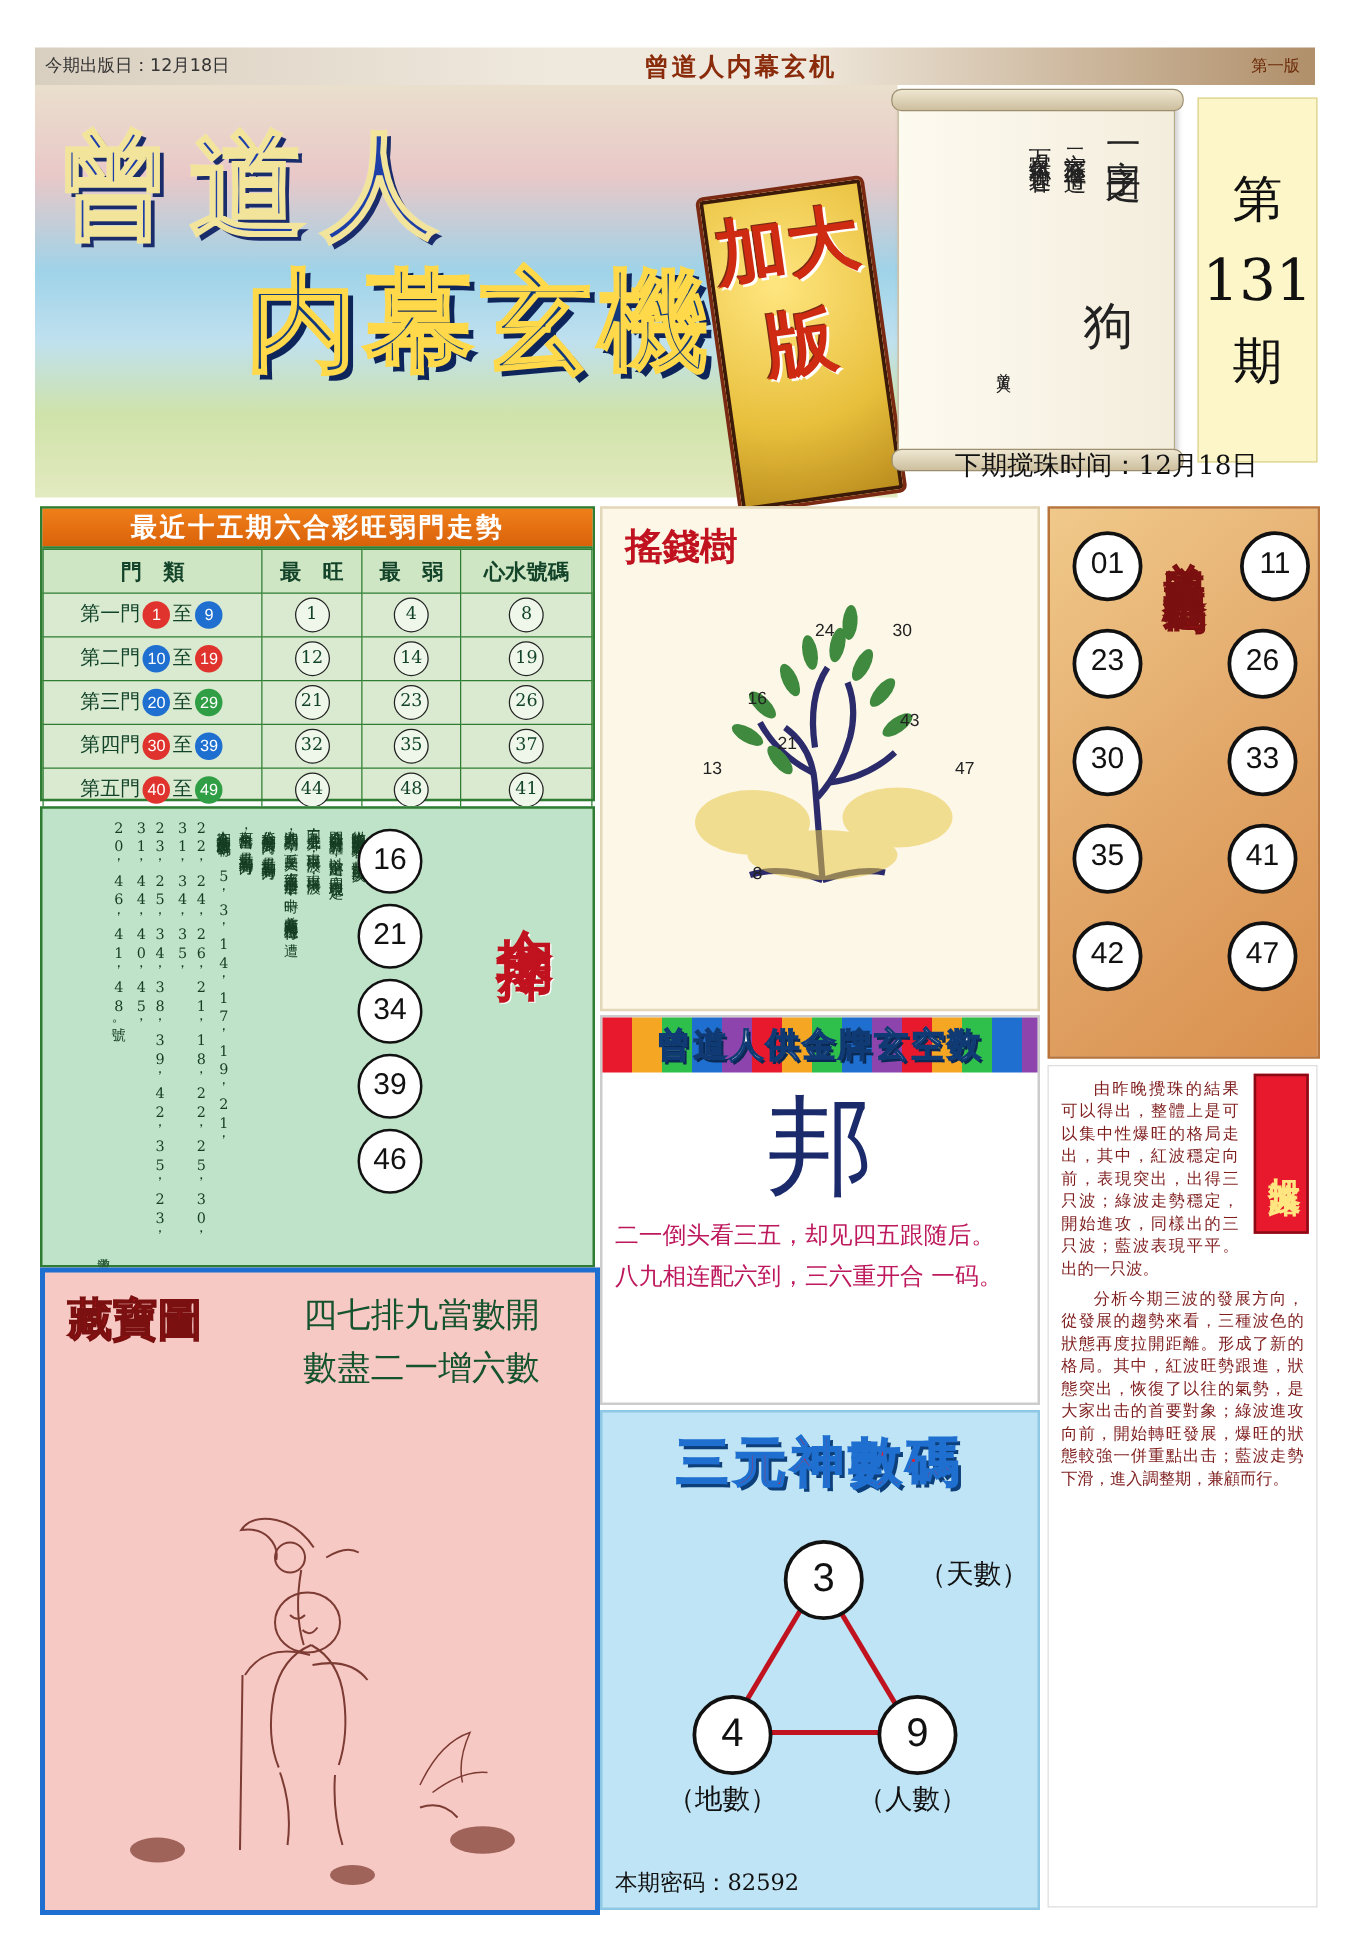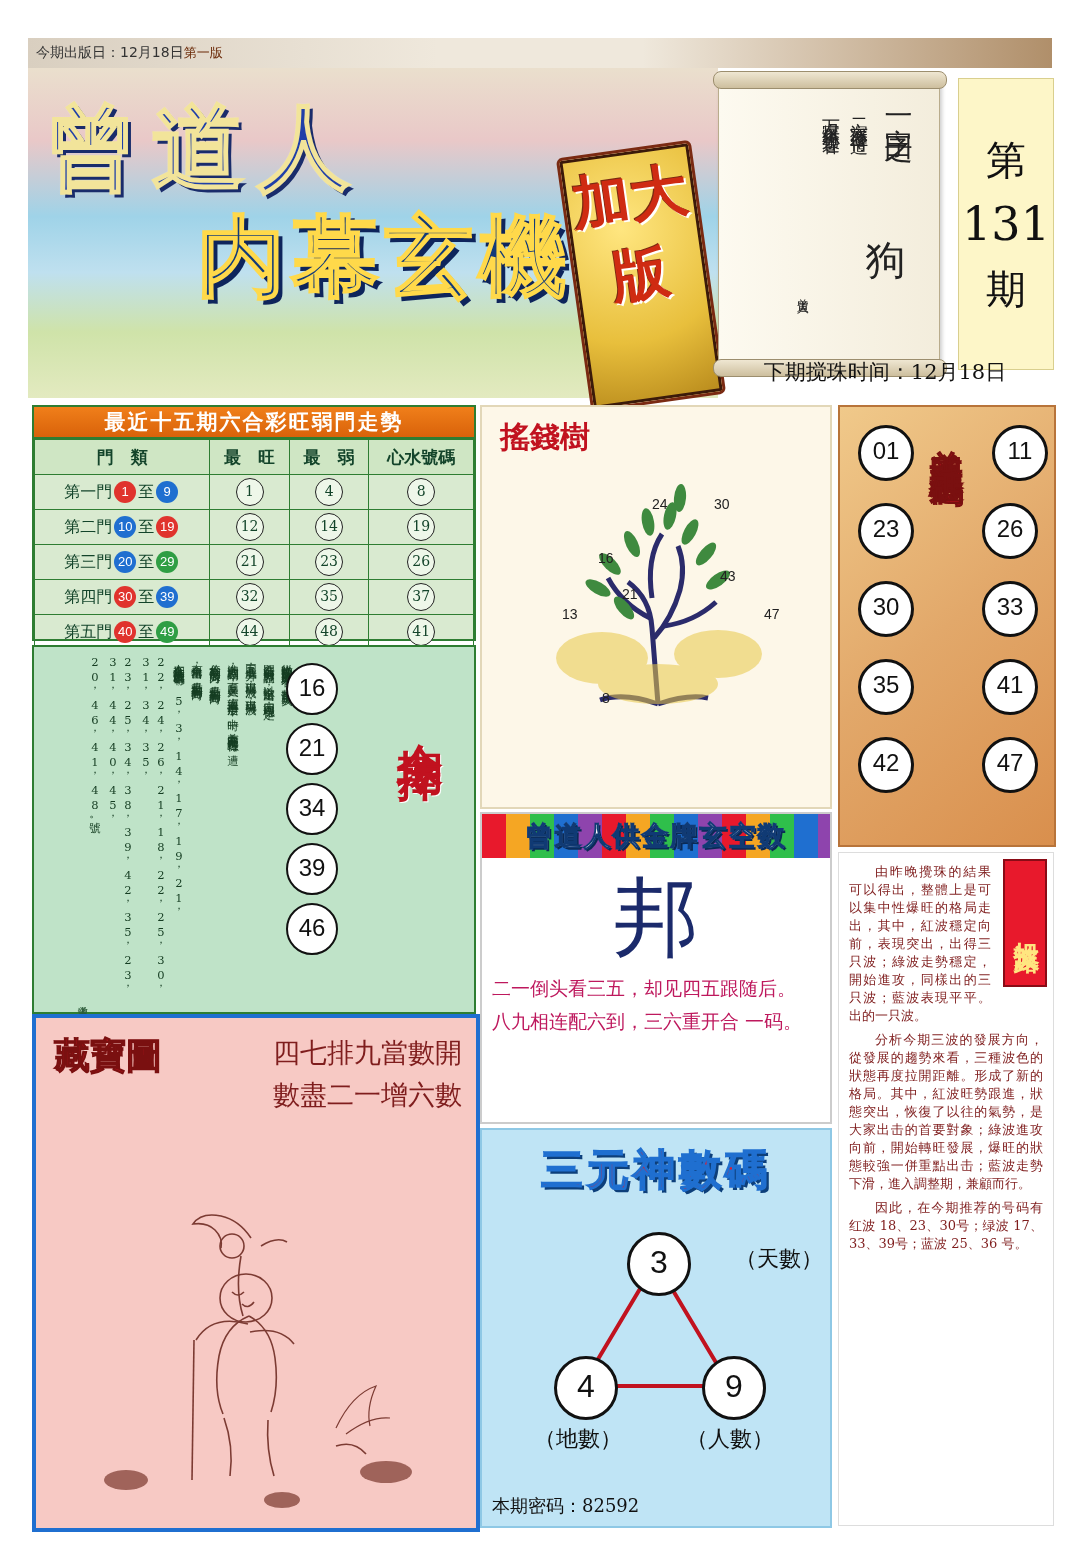--- a/index.html
+++ b/index.html
@@ -83,22 +83,22 @@
     font-size:24px;text-align:center;line-height:46px;margin-bottom:8px;font-family:"Liberation Sans",sans-serif;}
   .gp-title{position:absolute;right:22px;top:60px;writing-mode:vertical-rl;text-orientation:upright;
     font-size:46px;color:#c1121f;font-weight:bold;font-family:"DejaVu Serif","Liberation Serif",serif;
     text-shadow:1px 1px 0 #fff;letter-spacing:6px;}
   .gp-sign{position:absolute;left:40px;bottom:14px;writing-mode:vertical-rl;text-orientation:upright;font-size:11px;color:#2b5a38;}
 
   
   .treasure{position:absolute;left:32px;top:1014px;width:440px;height:510px;background:#f7c9c4;border:4px solid #1f6fd0;}
   .tr-title{position:absolute;left:18px;top:14px;font-size:36px;color:#c1121f;font-weight:bold;
     font-family:"DejaVu Serif","Liberation Serif",serif;-webkit-text-stroke:1px #7a1010;}
-  .tr-poem{position:absolute;right:14px;top:14px;width:250px;text-align:right;font-size:27px;line-height:42px;
-    font-family:"DejaVu Serif","Liberation Serif",serif;color:#7f1d1d;}
+  .tr-poem{position:absolute;right:14px;top:14px;width:250px;text-align:center;font-size:27px;line-height:42px;
+    font-family:"DejaVu Serif","Liberation Serif",serif;color:#14532d;}
   .tr-art{position:absolute;left:0;top:110px;width:440px;height:396px;}
 
   
   .tree{position:absolute;left:480px;top:405px;width:348px;height:400px;background:#fdf7e8;border:2px solid #e2d7b8;}
   .tree h3{margin:0;padding:10px 0 0 18px;font-size:30px;color:#c1121f;font-family:"DejaVu Serif","Liberation Serif",serif;}
   .tree .txt{position:absolute;left:12px;bottom:14px;width:324px;font-size:19px;line-height:34px;
     font-family:"DejaVu Serif","Liberation Serif",serif;color:#111;}
   .tnum{position:absolute;font-size:14px;color:#222;font-family:"Liberation Sans",sans-serif;}
 
   
@@ -140,20 +140,21 @@
   .an-text p{margin:0 0 6px 0;text-indent:2em;}
   .an-first{padding-right:52px;}
 </style>
 </head>
 <body>
 
 <div class="page">
 
   <div class="topbar">
     <div class="left">今期出版日：12月18日</div>
+    <div class="center">曾道人内幕玄机</div>
     <div class="right">第一版</div>
   </div>
 
   <div class="masthead">
     <div class="mh-title">曾道人</div>
     <div class="mh-sub">内幕玄機</div>
     <div class="mh-badge">
       <span>加大版</span>
     </div>
   </div>
@@ -368,17 +369,16 @@
         <div class="rn-ball" style="left: 18px; top: 330px;">42</div>
         <div class="rn-ball" style="left: 142px; top: 330px;">47</div>
       </div>
   </div>
 
   <div class="analysis">
     <div class="an-badge">捉波路</div>
     <div class="an-text" id="an-text">
         <p class="an-first">由昨晚攪珠的結果可以得出，整體上是可以集中性爆旺的格局走出，其中，紅波穩定向前，表現突出，出得三只波；綠波走勢穩定，開始進攻，同樣出的三只波；藍波表現平平。出的一只波。</p>
         <p>分析今期三波的發展方向，從發展的趨勢來看，三種波色的狀態再度拉開距離。形成了新的格局。其中，紅波旺勢跟進，狀態突出，恢復了以往的氣勢，是大家出击的首要對象；綠波進攻向前，開始轉旺發展，爆旺的狀態較強一併重點出击；藍波走勢下滑，進入調整期，兼顧而行。</p>
-        <p>因此，在今期推荐的号码有红波 18、23、30号；绿波 17、33、39号；蓝波 25、36 号。</p>
       </div>
   </div>
 
 </div>
 
 </body></html>

